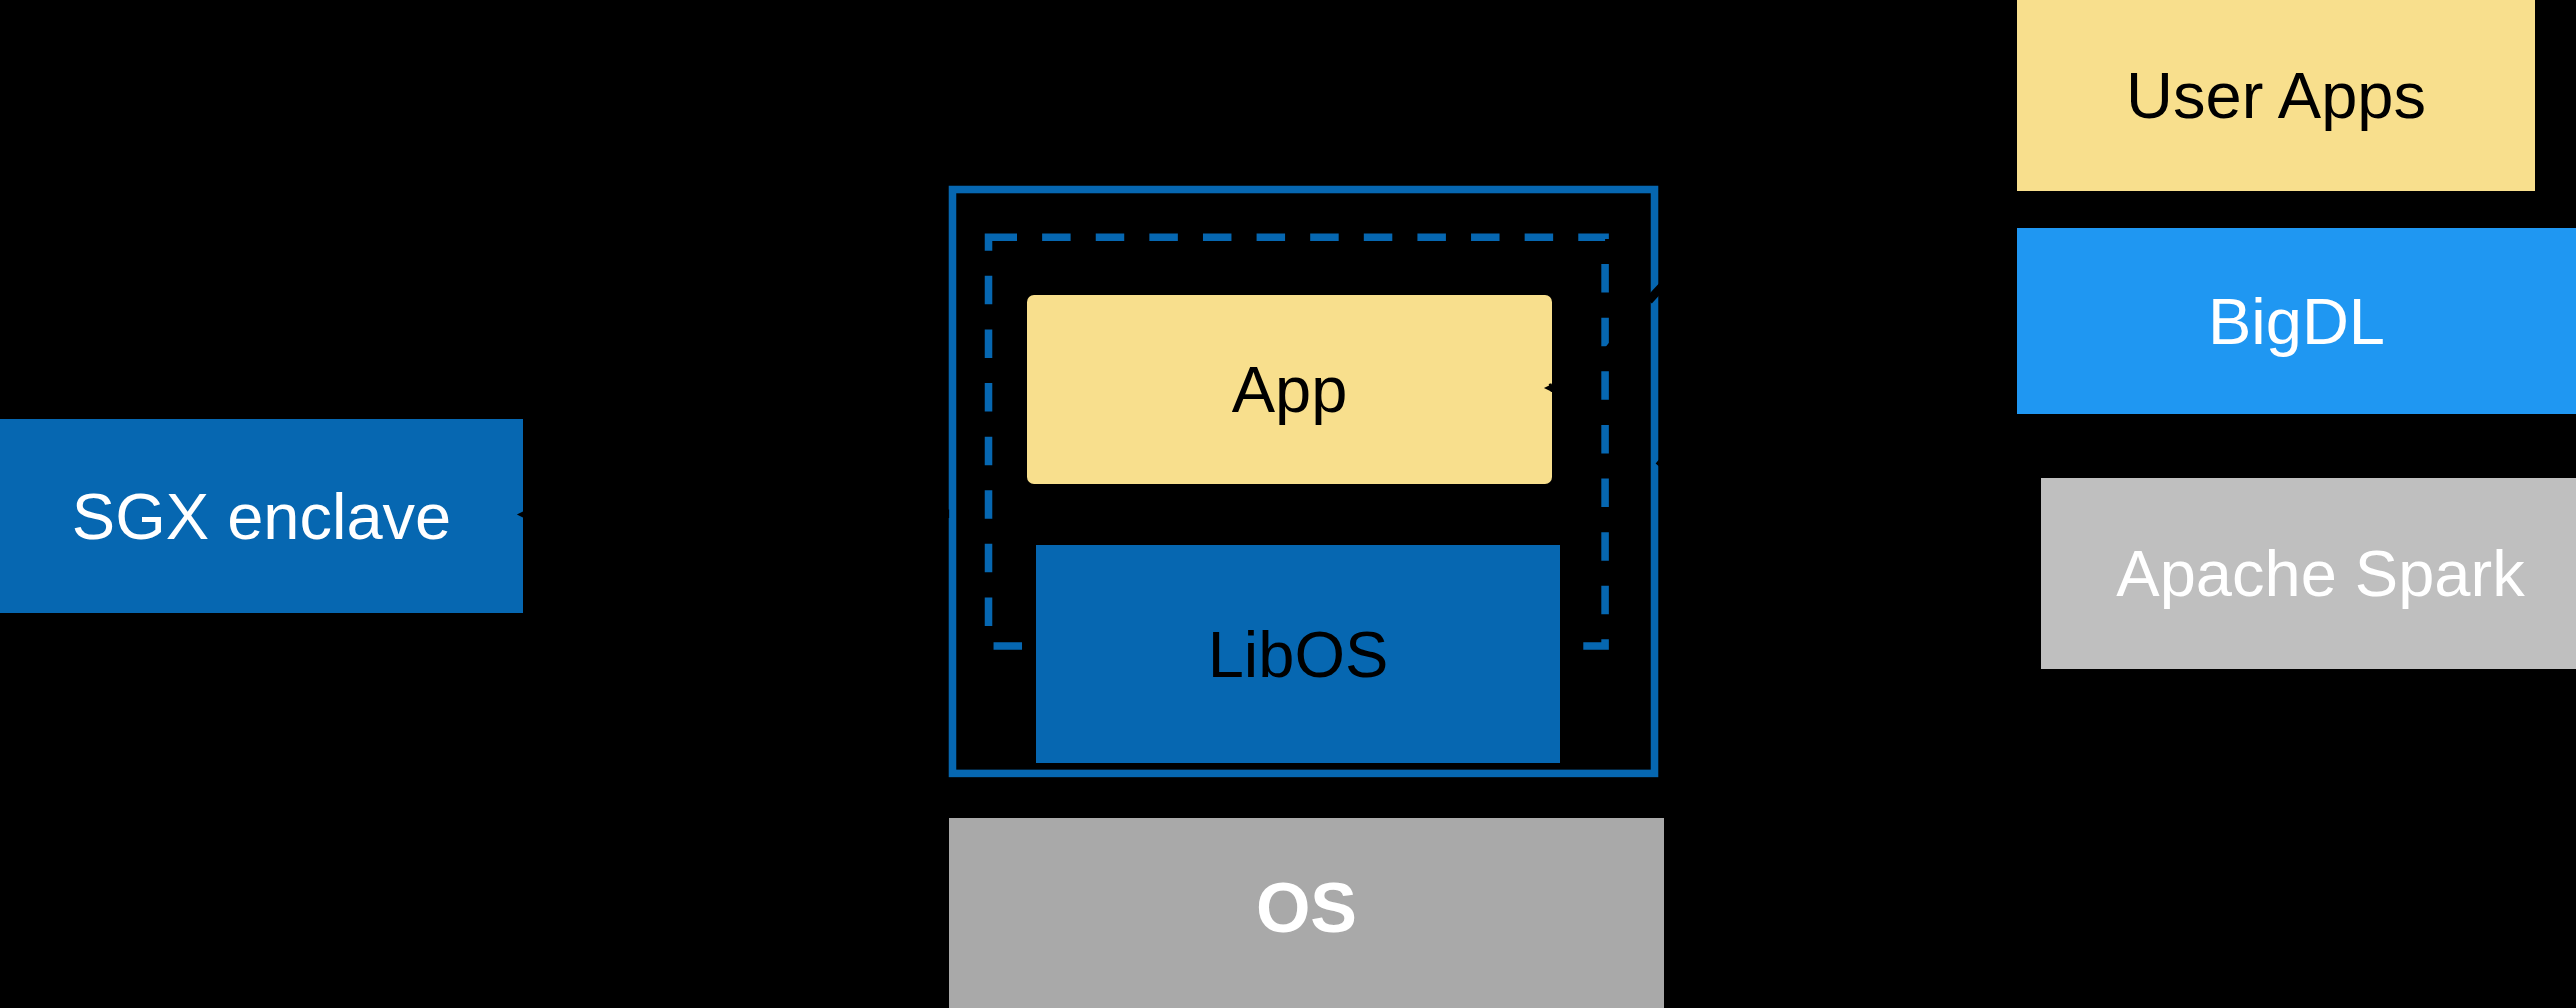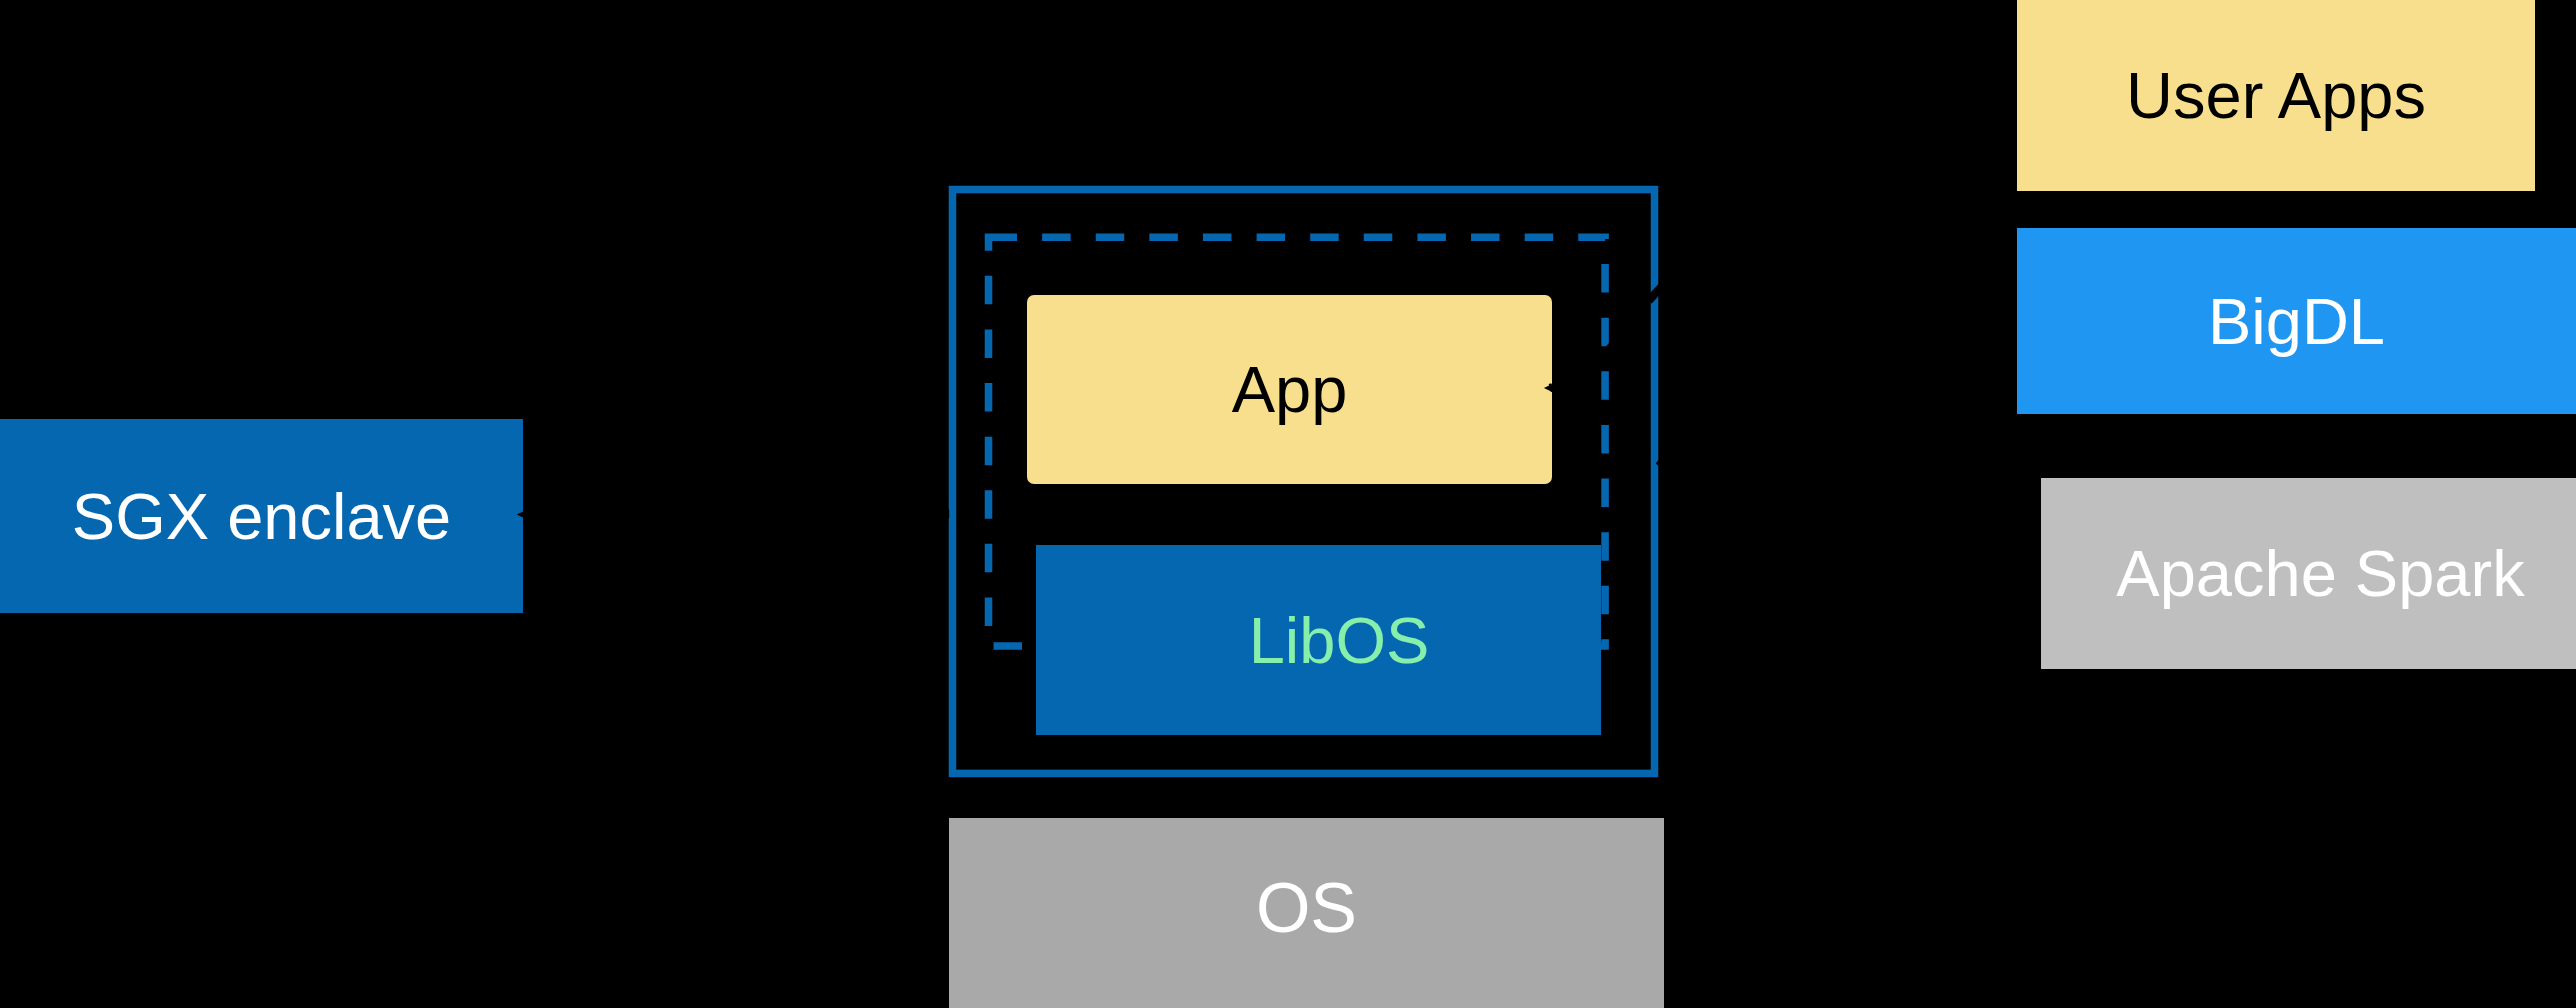--- a/index.html
+++ b/index.html
@@ -23,22 +23,22 @@
     display:flex;align-items:center;justify-content:center;
     font-size:65px;
     line-height:1;
     white-space:nowrap;
   }
   .box .lbl{display:block;}
   
   .sgx{left:0;top:419px;width:523px;height:194px;background:var(--intel-blue);color:#ffffff;}
   
   .app{left:1027px;top:295px;width:525px;height:189px;background:var(--pale-yellow);color:#000000;border-radius:7px;}
-  .libos{left:1036px;top:545px;width:524px;height:190px;background:var(--intel-blue);color:#86efac;padding-left:41px;}
-  .os{left:949px;top:818px;width:715px;height:190px;background:var(--os-gray);color:#ffffff;font-weight:normal;font-size:70px;}
+  .libos{left:1036px;top:545px;width:524px;height:218px;background:var(--intel-blue);color:#000000;}
+  .os{left:949px;top:818px;width:715px;height:190px;background:var(--os-gray);color:#ffffff;font-weight:bold;font-size:70px;}
   .os .lbl{transform:translateY(-5px);}
   
   .user-apps{left:2017px;top:0;width:518px;height:191px;background:var(--pale-yellow);color:#000000;}
   .bigdl{left:2017px;top:228px;width:559px;height:186px;background:var(--bright-blue);color:#ffffff;text-align:center;}
   .spark{left:2017px;top:478px;width:559px;height:191px;background:var(--spark-gray);color:#ffffff;margin-left:24px;}
   svg.layer{position:absolute;left:0;top:0;pointer-events:none;}
 </style>
 </head>
 <body>
 

